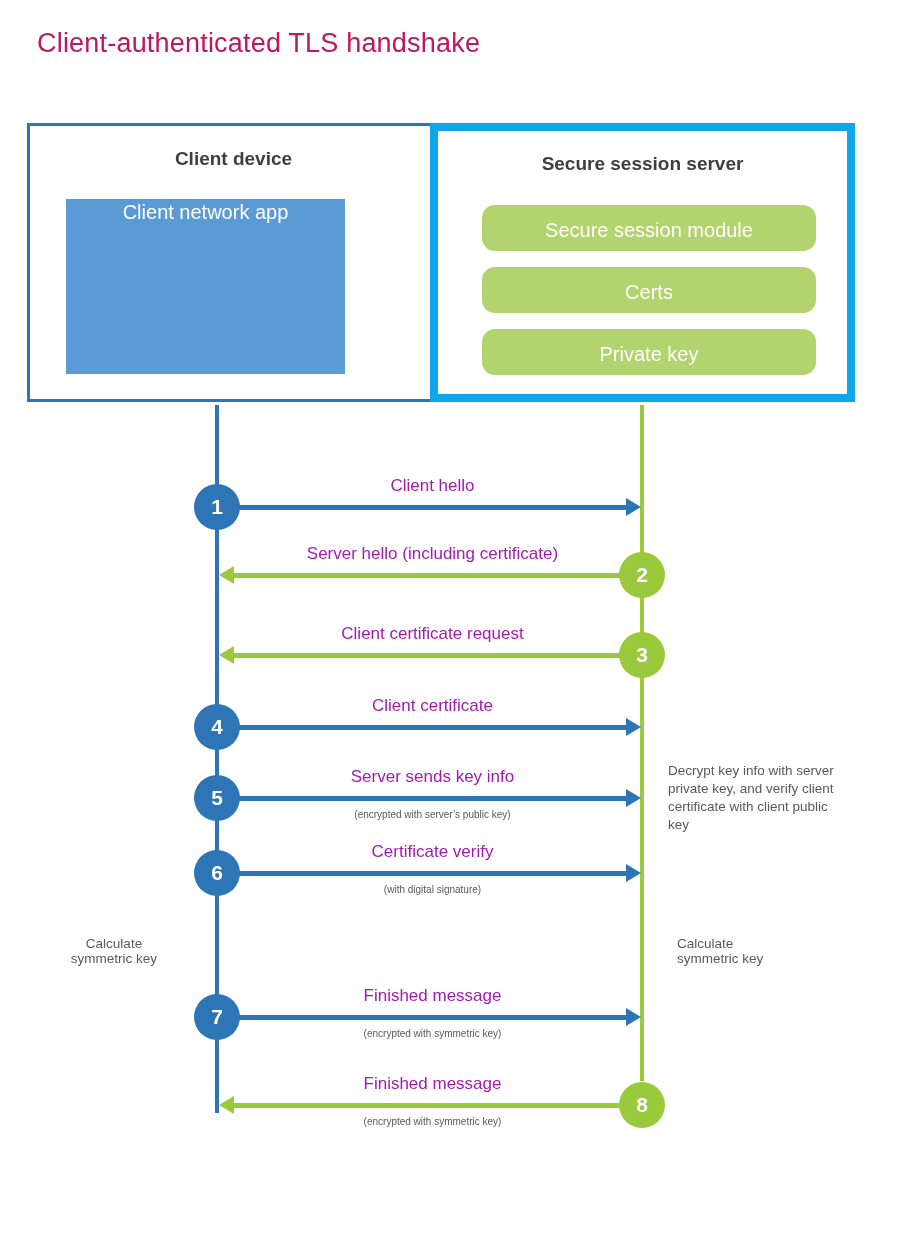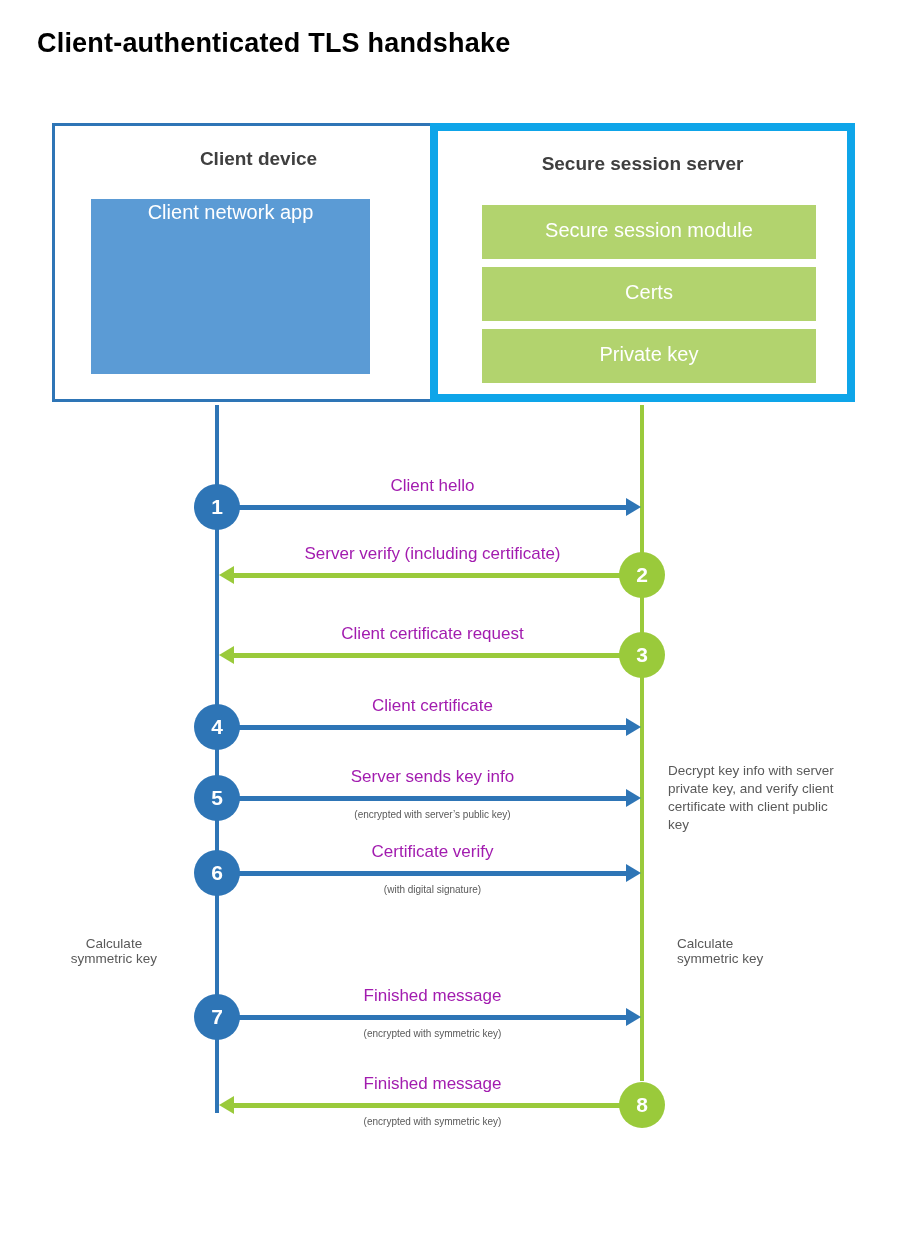--- a/index.html
+++ b/index.html
@@ -1,27 +1,27 @@
 <!DOCTYPE html>
 <html><head>
 <meta charset="utf-8">
 <style>
   html,body{margin:0;padding:0;background:#ffffff;}
   body{width:900px;height:1256px;position:relative;font-family:"Liberation Sans",sans-serif;overflow:hidden;}
 
-  .page-title{position:absolute;left:37px;top:28px;font-size:27px;font-weight:700;color:#000000;letter-spacing:.2px;}
+  .page-title{position:absolute;left:37px;top:28px;font-size:27px;font-weight:400;color:#be185d;letter-spacing:.2px;}
 
   
   .actor-box{position:absolute;top:123px;height:279px;background:#fff;box-sizing:border-box;}
-  .client-box{left:52px;width:413px;border:3px solid #2e75b6;}
+  .client-box{left:27px;width:413px;border:3px solid #2e75b6;}
   .server-box{left:430px;width:425px;border:8px solid #0ea5e9;}
   .actor-title{position:absolute;top:22px;left:0;width:100%;text-align:center;font-size:19px;font-weight:bold;color:#3f3f3f;}
   .app-box{position:absolute;left:36px;top:73px;width:279px;height:175px;background:#5b9bd5;display:flex;align-items:flex-start;justify-content:center;}
   .app-box span{display:block;width:180px;text-align:center;color:#fff;font-size:20px;line-height:26px;}
-  .module{position:absolute;left:44px;width:334px;height:54px;background:#b2d36e;color:#fff;font-size:20px;text-align:center;line-height:50px;}
+  .module{position:absolute;left:44px;width:334px;height:46px;background:#b2d36e;color:#fff;font-size:20px;text-align:center;line-height:50px;border-radius:13px;}
   .m1{top:74px}.m2{top:136px}.m3{top:198px}
 
   
   .lifeline{position:absolute;top:405px;width:4px;}
   .lifeline-client{left:215px;height:708px;background:#2e75b6;}
   .lifeline-server{left:640px;height:676px;background:#9aca3b;}
 
   
   .step{position:absolute;left:0;width:900px;height:0;}
   .r1{top:507px}.r2{top:575px}.r3{top:655px}.r4{top:727px}
@@ -67,21 +67,21 @@
 <div class="lifeline lifeline-server"></div>
 
 <div class="step r1 from-client">
   <div class="label">Client hello</div>
   <div class="line"></div>
   <div class="head"></div>
   <div class="circle">1</div>
 </div>
 
 <div class="step r2 from-server">
-  <div class="label">Server verify (including certificate)</div>
+  <div class="label">Server hello (including certificate)</div>
   <div class="line"></div>
   <div class="head"></div>
   <div class="circle">2</div>
 </div>
 
 <div class="step r3 from-server">
   <div class="label">Client certificate request</div>
   <div class="line"></div>
   <div class="head"></div>
   <div class="circle">3</div>

